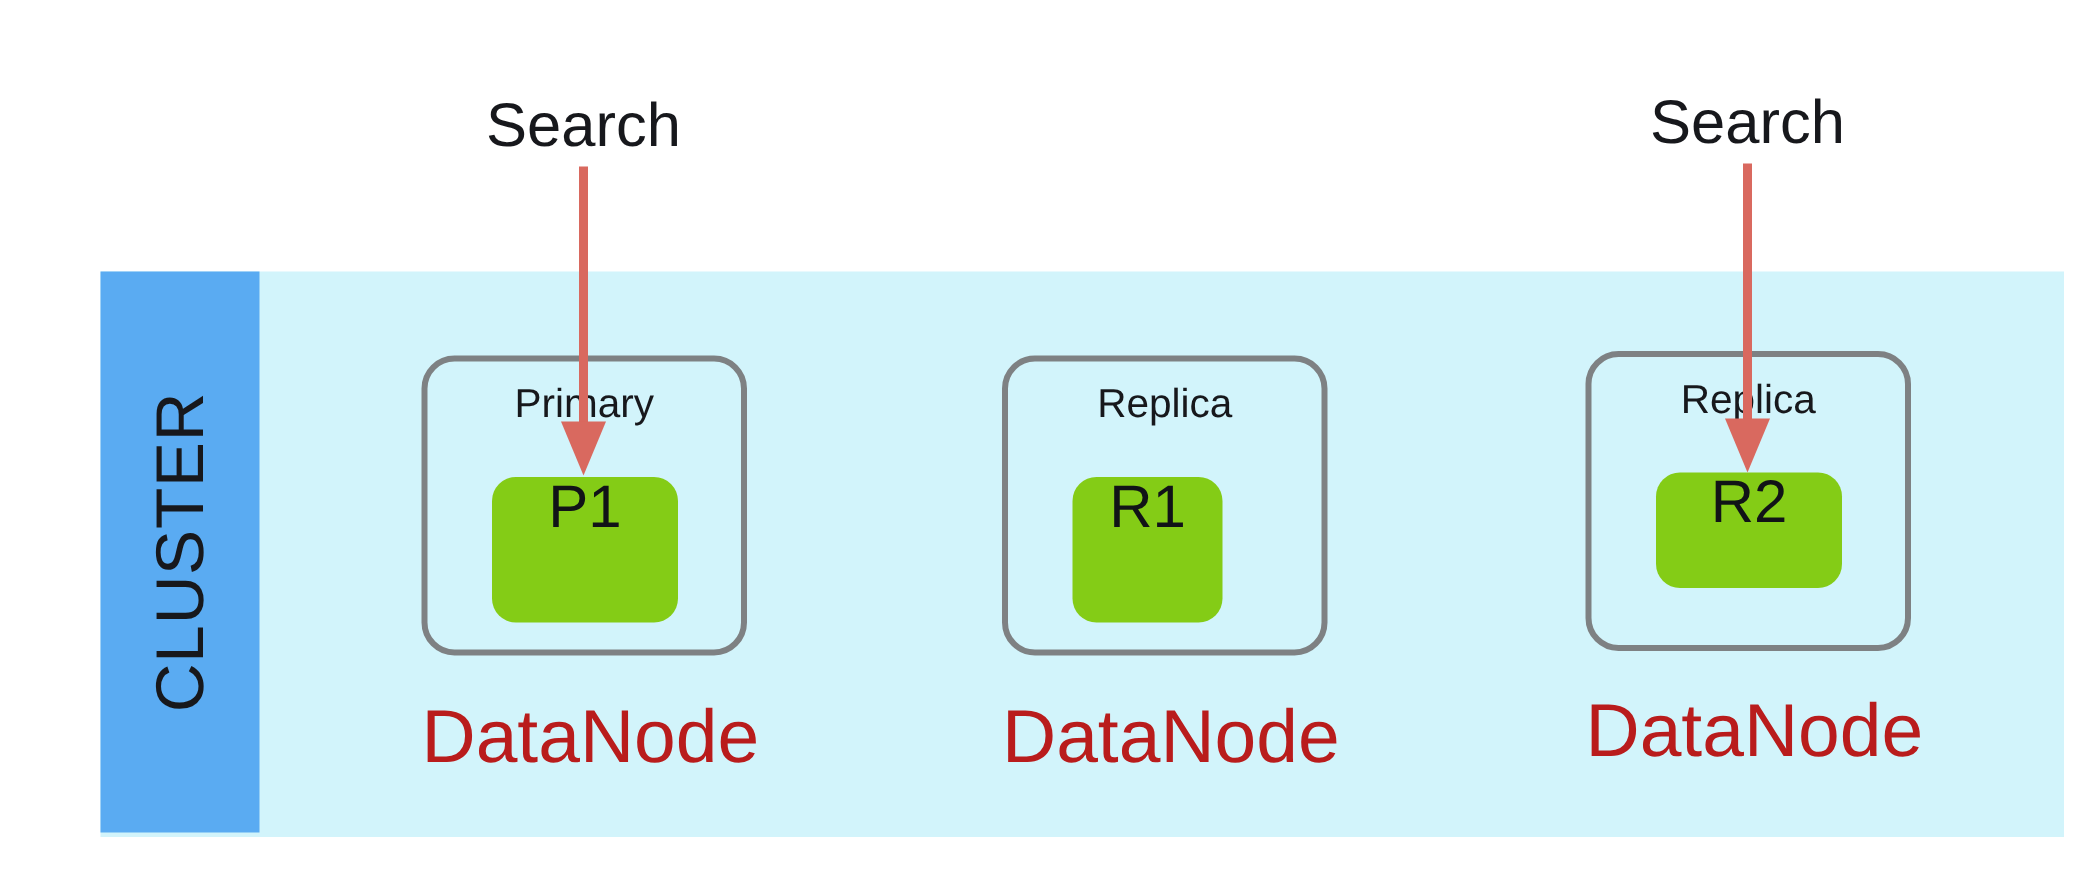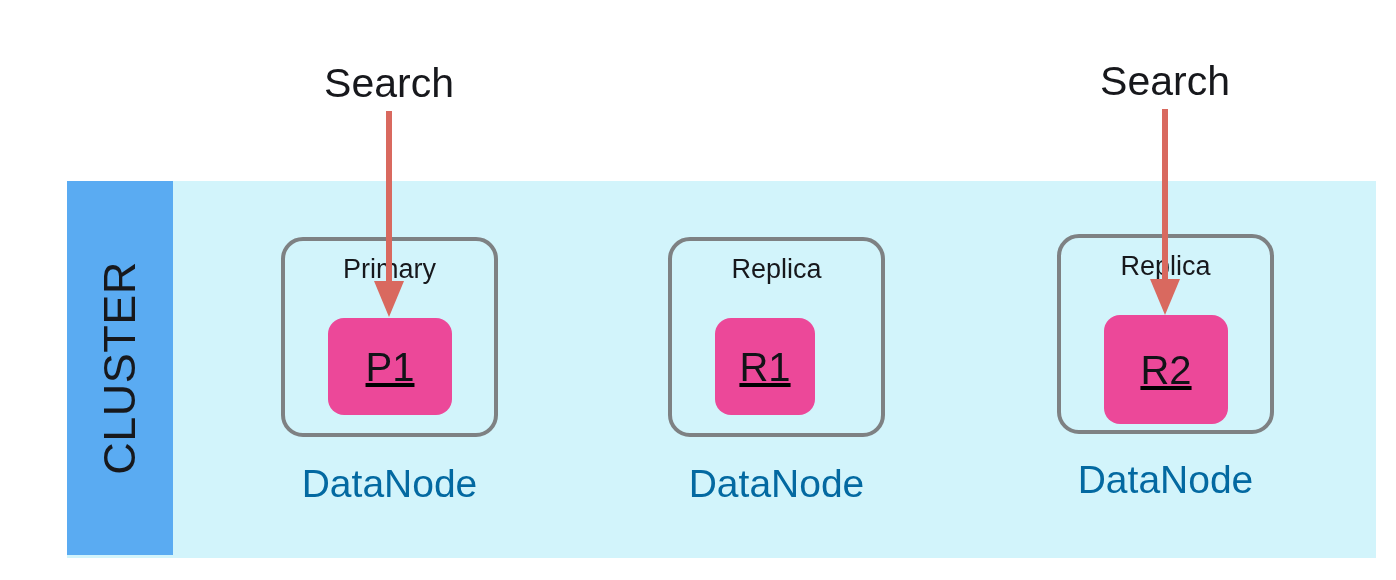--- a/index.html
+++ b/index.html
@@ -63,37 +63,35 @@
     position: absolute;
     width: 100%;
     text-align: center;
     font-size: 27px;
     color: #17181c;
     white-space: nowrap;
   }
   .shard-box {
     position: absolute;
     border-radius: 16px;
-    background: #ec4899;
+    background: #84cc16;
     display: flex;
-    align-items: center;
     justify-content: center;
-    text-decoration: underline;
   }
   .shard-text {
     font-size: 40px;
     color: #111317;
     line-height: 1;
   }
   .node-caption {
     position: absolute;
     width: 100%;
     text-align: center;
-    font-size: 39px;
-    color: #0369a1;
+    font-size: 50px;
+    color: #b91c1c;
     white-space: nowrap;
   }
 
   
   .arrow {
     position: absolute;
   }
   .arrow-label {
     position: absolute;
     width: 100%;
@@ -133,21 +131,21 @@
     <div class="shard-label" style="top:17px;">Replica</div>
     <div class="shard-box" style="left:47px; top:81px; width:100px; height:97px;">
       <span class="shard-text">R1</span>
     </div>
   </div>
   <div class="node-caption" style="left:668px; top:462px; width:217px;">DataNode</div>
 
   <div class="node" style="left:1057px; top:234px; width:217px; height:200px;">
     <div class="node-box" style="width:217px; height:200px;"></div>
     <div class="shard-label" style="top:17px;">Replica</div>
-    <div class="shard-box" style="left:47px; top:81px; width:124px; height:109px;">
+    <div class="shard-box" style="left:47px; top:81px; width:124px; height:77px;">
       <span class="shard-text">R2</span>
     </div>
   </div>
   <div class="node-caption" style="left:1057px; top:458px; width:217px;">DataNode</div>
 
   <div class="arrow" style="left:303px; top:44px; width:172px; height:275px;">
     <div class="arrow-label" style="top:0px;">Search</div>
     <svg width="40" height="210" viewBox="0 0 40 210" style="left:66px; top:65px;">
       <line x1="20" y1="2" x2="20" y2="182" stroke="#d9695f" stroke-width="6"></line>
       <polygon points="20,208 5,172 35,172" fill="#d9695f"></polygon>

